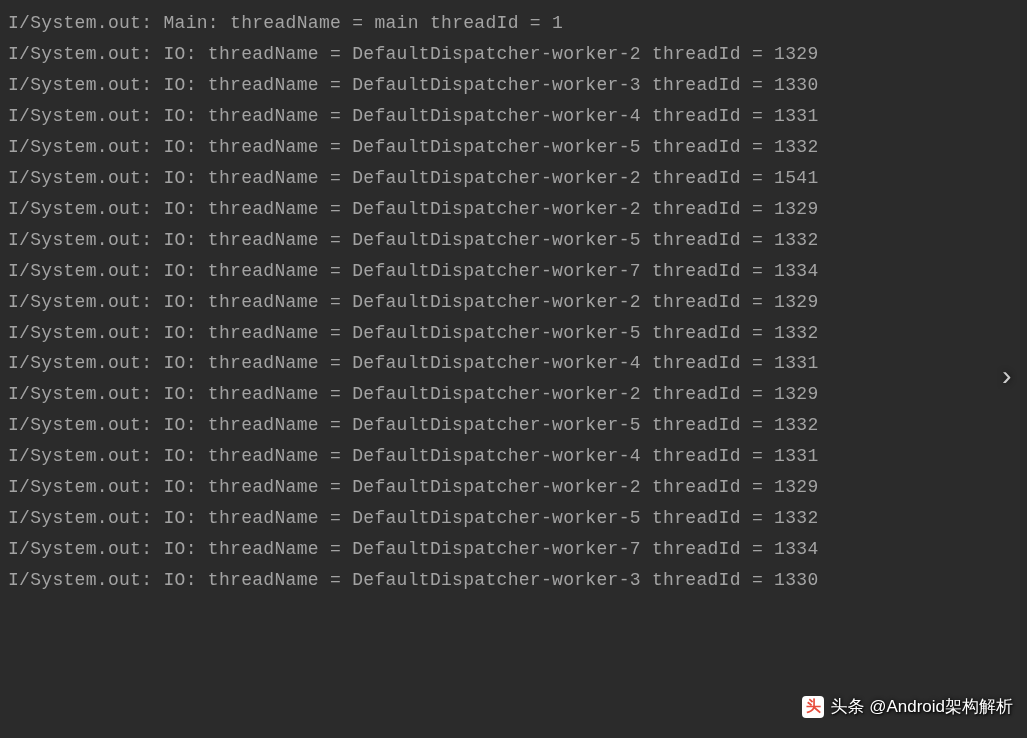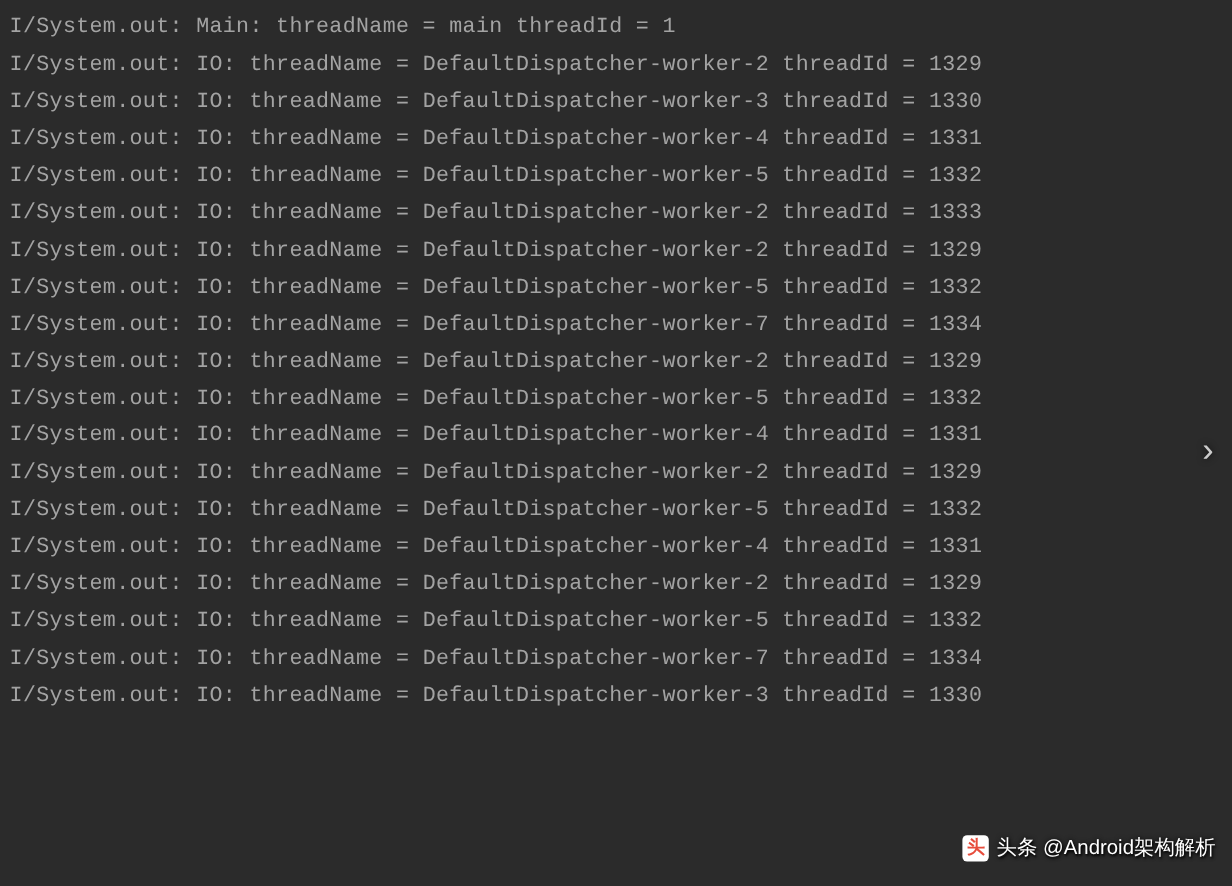--- a/index.html
+++ b/index.html
@@ -62,21 +62,21 @@
   </style>
 </head>
 <body>
 
 <div id="log-container">
     <div class="log-line"><span>I/System.out:</span> <span>Main:</span> <span>threadName =</span> <span>main</span> <span>threadId =</span> <span>1</span></div>
     <div class="log-line"><span>I/System.out:</span> <span>IO:</span> <span>threadName =</span> <span>DefaultDispatcher-worker-2</span> <span>threadId =</span> <span>1329</span></div>
     <div class="log-line"><span>I/System.out:</span> <span>IO:</span> <span>threadName =</span> <span>DefaultDispatcher-worker-3</span> <span>threadId =</span> <span>1330</span></div>
     <div class="log-line"><span>I/System.out:</span> <span>IO:</span> <span>threadName =</span> <span>DefaultDispatcher-worker-4</span> <span>threadId =</span> <span>1331</span></div>
     <div class="log-line"><span>I/System.out:</span> <span>IO:</span> <span>threadName =</span> <span>DefaultDispatcher-worker-5</span> <span>threadId =</span> <span>1332</span></div>
-    <div class="log-line"><span>I/System.out:</span> <span>IO:</span> <span>threadName =</span> <span>DefaultDispatcher-worker-2</span> <span>threadId =</span> <span>1333</span></div>
+    <div class="log-line"><span>I/System.out:</span> <span>IO:</span> <span>threadName =</span> <span>DefaultDispatcher-worker-2</span> <span>threadId =</span> <span>1541</span></div>
     <div class="log-line"><span>I/System.out:</span> <span>IO:</span> <span>threadName =</span> <span>DefaultDispatcher-worker-2</span> <span>threadId =</span> <span>1329</span></div>
     <div class="log-line"><span>I/System.out:</span> <span>IO:</span> <span>threadName =</span> <span>DefaultDispatcher-worker-5</span> <span>threadId =</span> <span>1332</span></div>
     <div class="log-line"><span>I/System.out:</span> <span>IO:</span> <span>threadName =</span> <span>DefaultDispatcher-worker-7</span> <span>threadId =</span> <span>1334</span></div>
     <div class="log-line"><span>I/System.out:</span> <span>IO:</span> <span>threadName =</span> <span>DefaultDispatcher-worker-2</span> <span>threadId =</span> <span>1329</span></div>
     <div class="log-line"><span>I/System.out:</span> <span>IO:</span> <span>threadName =</span> <span>DefaultDispatcher-worker-5</span> <span>threadId =</span> <span>1332</span></div>
     <div class="log-line"><span>I/System.out:</span> <span>IO:</span> <span>threadName =</span> <span>DefaultDispatcher-worker-4</span> <span>threadId =</span> <span>1331</span></div>
     <div class="log-line"><span>I/System.out:</span> <span>IO:</span> <span>threadName =</span> <span>DefaultDispatcher-worker-2</span> <span>threadId =</span> <span>1329</span></div>
     <div class="log-line"><span>I/System.out:</span> <span>IO:</span> <span>threadName =</span> <span>DefaultDispatcher-worker-5</span> <span>threadId =</span> <span>1332</span></div>
     <div class="log-line"><span>I/System.out:</span> <span>IO:</span> <span>threadName =</span> <span>DefaultDispatcher-worker-4</span> <span>threadId =</span> <span>1331</span></div>
     <div class="log-line"><span>I/System.out:</span> <span>IO:</span> <span>threadName =</span> <span>DefaultDispatcher-worker-2</span> <span>threadId =</span> <span>1329</span></div>

